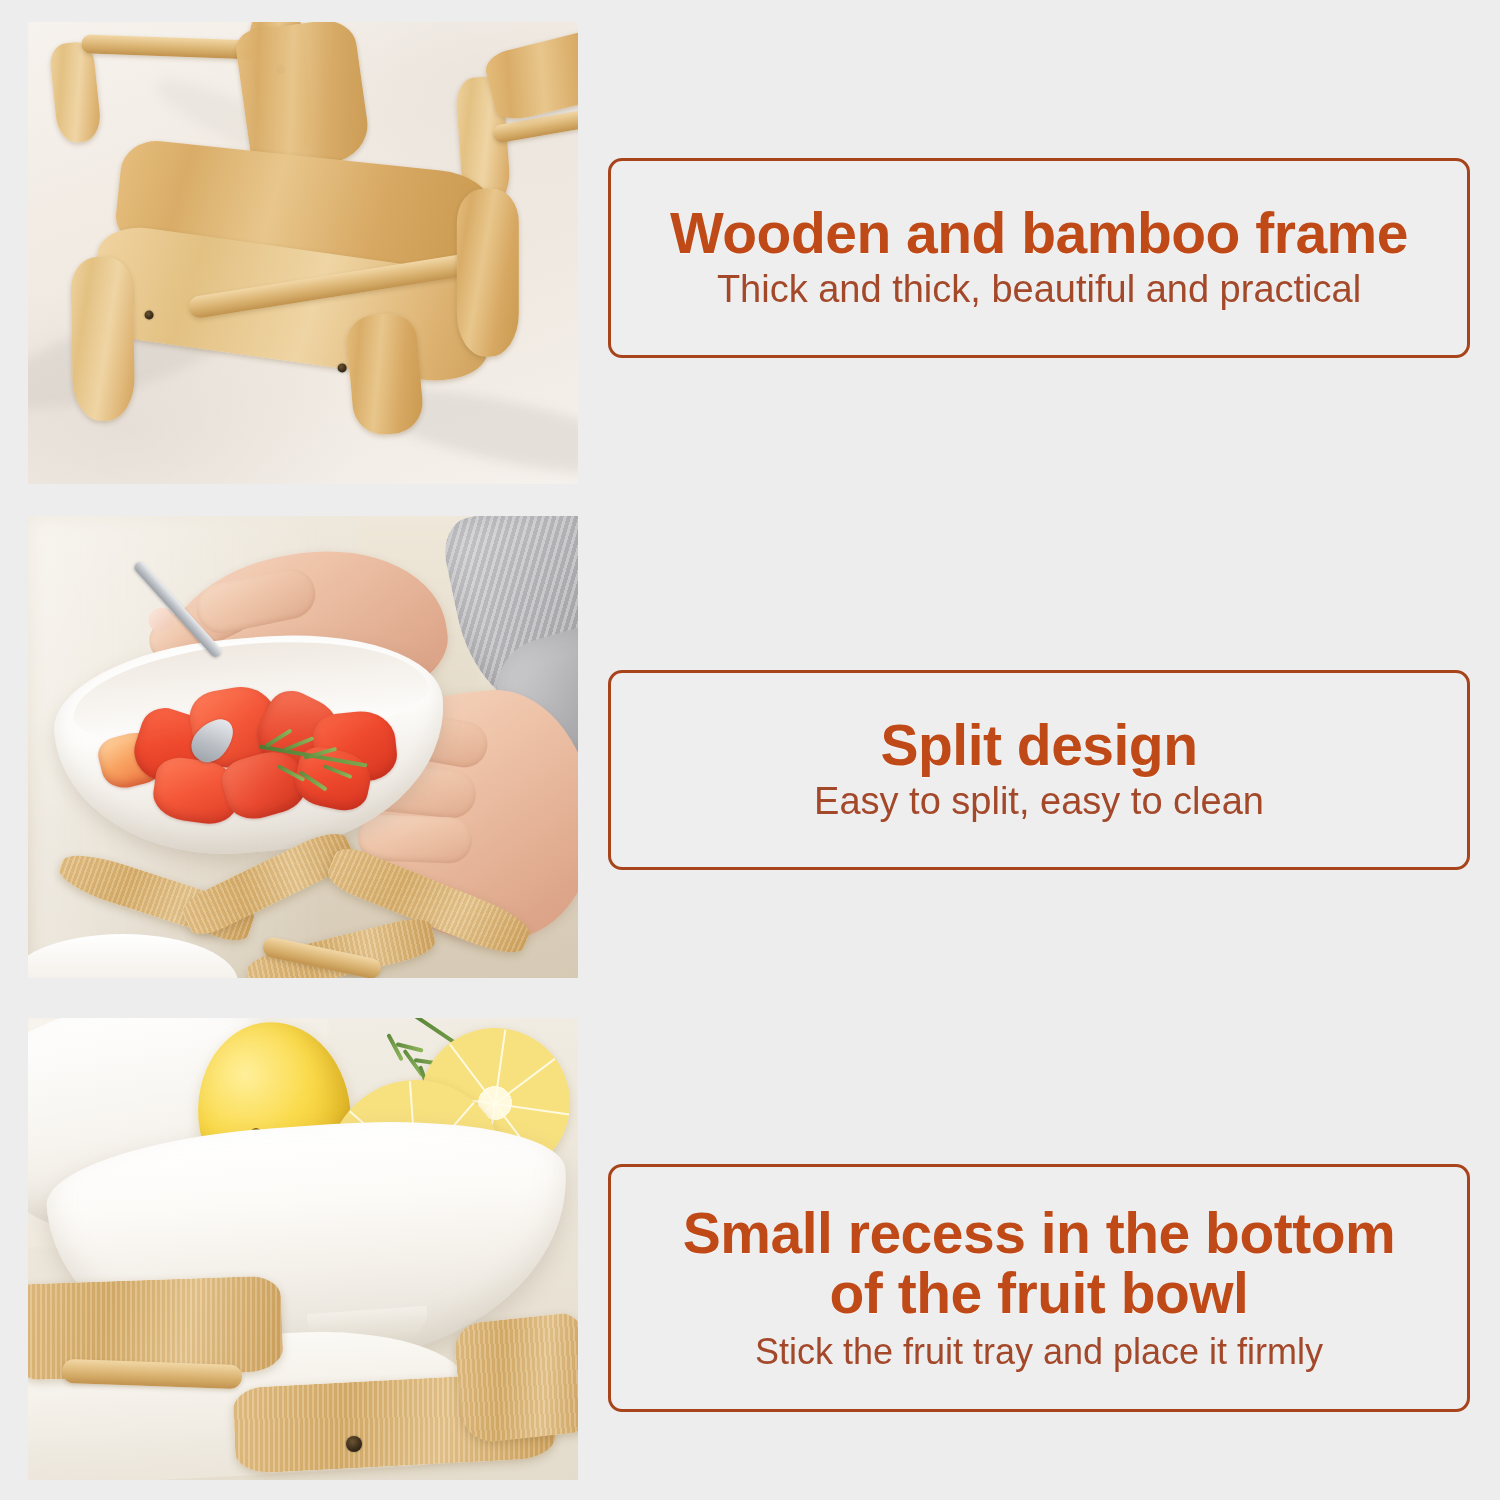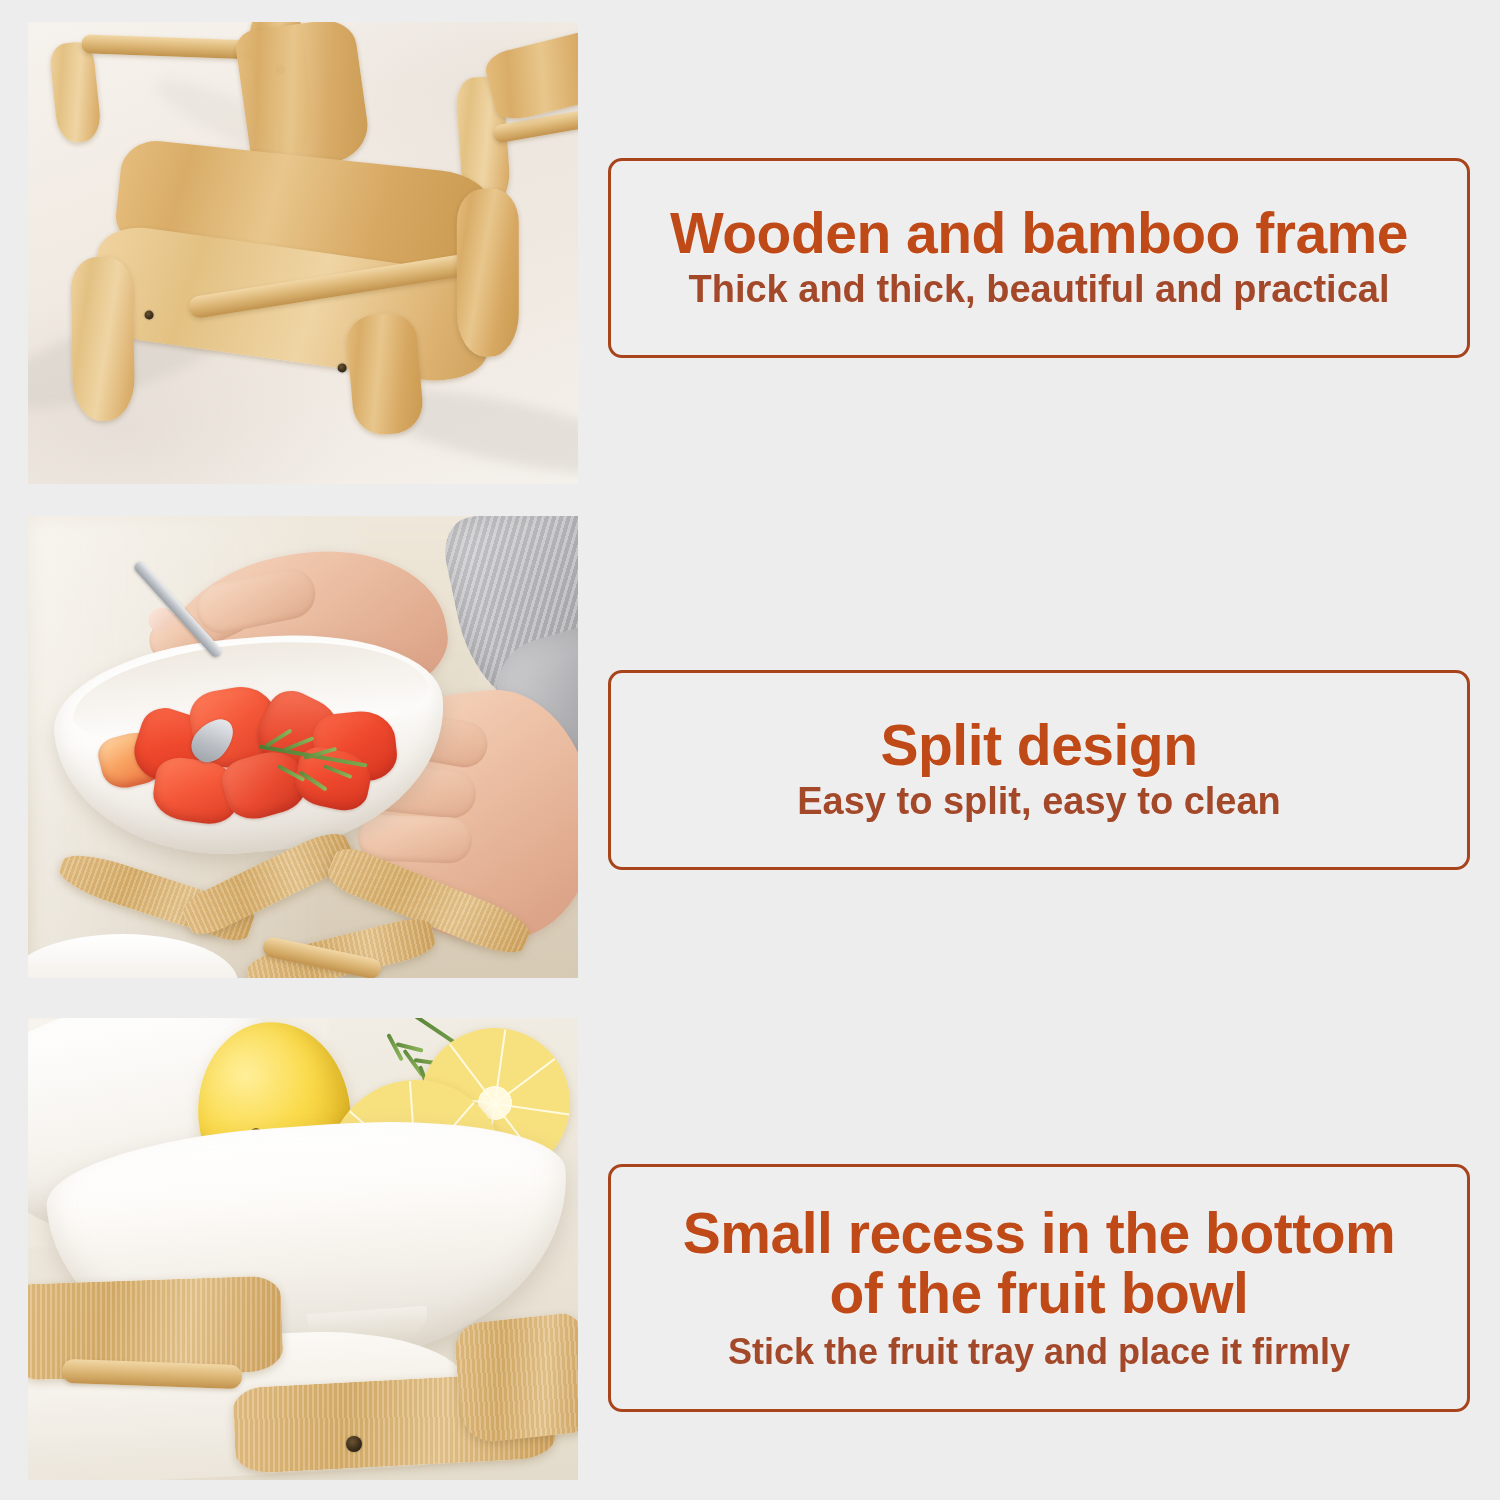--- a/index.html
+++ b/index.html
@@ -205,21 +205,21 @@
   .tb-title {
     color: #bf4a18;
     font-weight: bold;
     line-height: 1.06;
     letter-spacing: -0.5px;
     white-space: pre-line;
     text-shadow: 0 1px 0 rgba(255,255,255,.55);
   }
   .tb-sub {
     color: #a4482a;
-    font-weight: bold;
+    font-weight: normal;
     line-height: 1.2;
   }
 
   #tb1 { left: 608px; top: 158px;  width: 862px; height: 200px; text-align: center; }
   #tb2 { left: 608px; top: 670px;  width: 862px; height: 200px; }
   #tb3 { left: 608px; top: 1164px; width: 862px; height: 248px; }
 
   #tb1 .tb-title { font-size: 57px; margin-bottom: 4px; }
   #tb1 .tb-sub   { font-size: 38px; }
 

